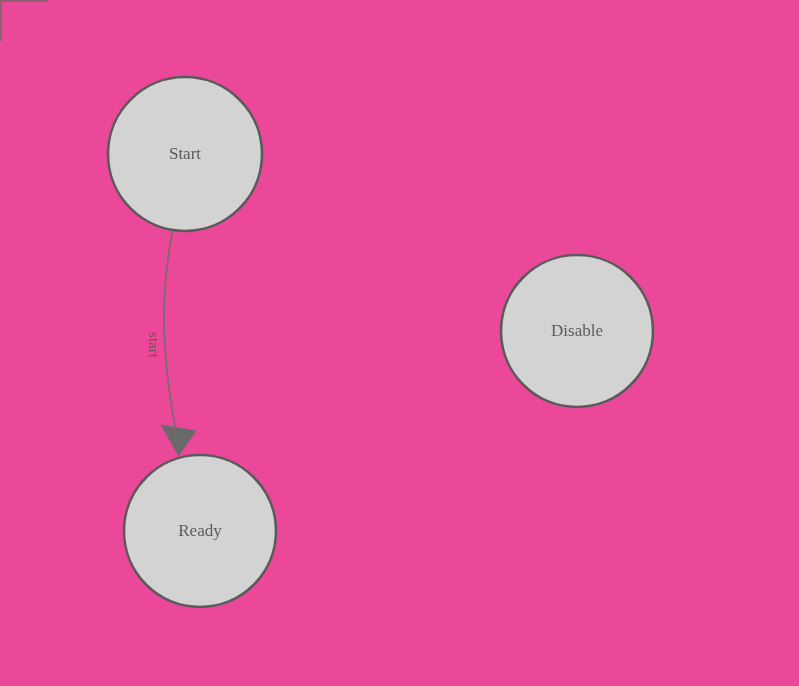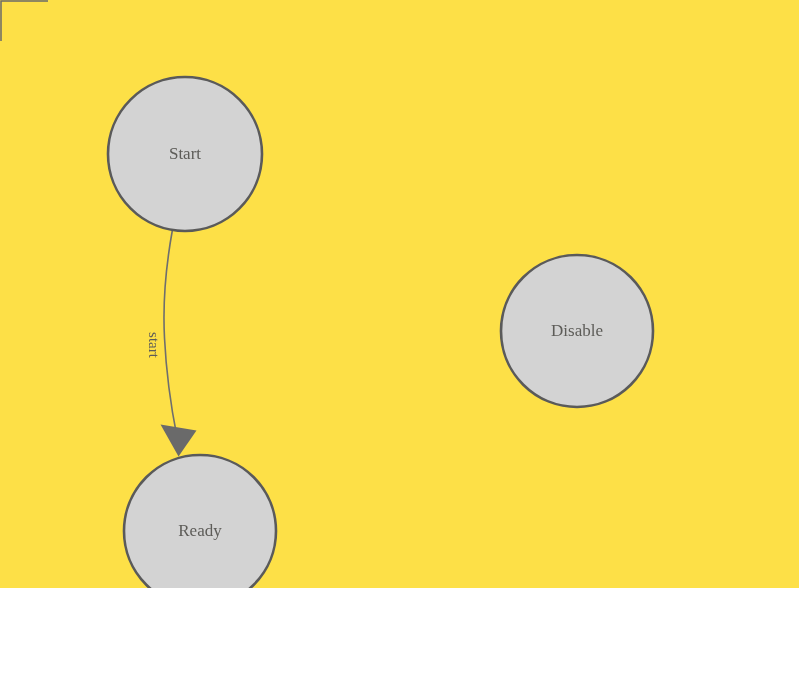--- a/index.html
+++ b/index.html
@@ -57,21 +57,21 @@
   }
   .corner-mark {
     fill: none;
     stroke: #6a6a6a;
     stroke-width: 1.5;
   }
 </style>
 </head>
 <body>
 
-<div id="canvas-root" style="width: 799px; height: 588px; background: #fde047;">
+<div id="canvas-root" style="width: 799px; height: 686px; background: #ec4899;">
 
   <svg id="diagram-svg" viewBox="0 0 799 686" xmlns="http://www.w3.org/2000/svg">
 
     <path class="corner-mark" d="M 1 41 L 1 1 L 48 1" stroke="#6a6a6a"></path>
 
     <g>
       <path class="edge-path" d="M 172.5 229.5 C 165.5 268 162.5 300 164.5 338 C 166.5 378 172 412 177 437" stroke="#6e6e6e" stroke-width="1.6"></path>
       <polygon class="edge-arrowhead" points="160.5,424.5 196.5,430.5 178.5,456.5" fill="#6a6a6a"></polygon>
       <text class="edge-label" transform="translate(152,345) rotate(90)" fill="#5d5c58">start</text>
     </g>

